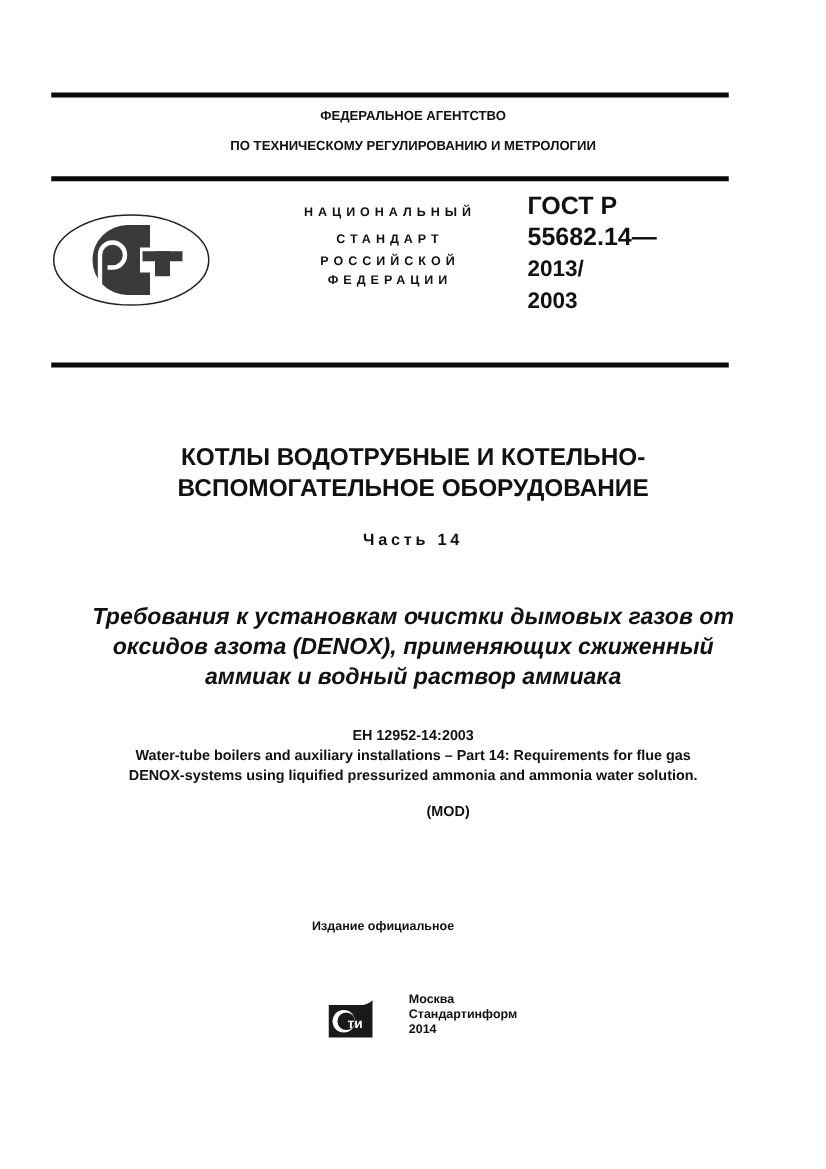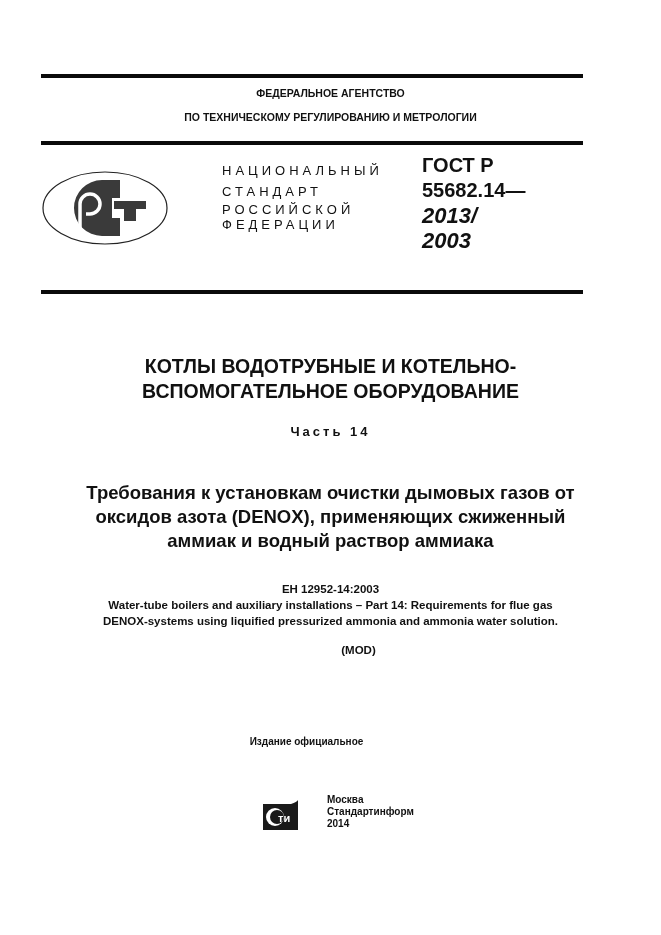--- a/index.html
+++ b/index.html
@@ -2,25 +2,25 @@
 <html><head>
 <meta charset="utf-8">
 <style>
   html, body { margin:0; padding:0; }
   body { width:661px; height:935px; background:#ffffff; position:relative; overflow:hidden;
          font-family:"Liberation Sans", sans-serif; color:#111; }
   .rule { position:absolute; left:41px; width:542px; height:4px; background:#0a0a0a; }
   .center { position:absolute; left:0; width:661px; text-align:center; }
   .agency { font-weight:bold; font-size:10.5px; }
   .logo { position:absolute; left:42px; top:170px; width:126px; height:76px; }
-  .natstd { position:absolute; left:222px; top:160px; width:180px; text-align:left;
-            font-weight:normal; font-size:13px; letter-spacing:4px; line-height:21px; }
+  .natstd { position:absolute; left:222px; top:160px; width:180px; text-align:center;
+            font-weight:bold; font-size:10px; letter-spacing:4px; line-height:21px; }
   .natstd div:nth-child(3), .natstd div:nth-child(4) { line-height:15px; }
   .gost { position:absolute; left:422px; top:153px; font-weight:bold; font-size:20px; line-height:25px; }
-  .gost .sm { font-size:22px;font-style:italic; }
+  .gost .sm { font-size:18px; }
   .title { font-weight:bold; font-size:19.5px; line-height:25px; }
   .part { font-weight:bold; font-size:13px; letter-spacing:3px; }
   .subtitle { font-weight:bold; font-size:18.5px; line-height:24px; }
   .en { font-weight:bold; font-size:11.5px; line-height:16px;text-align:center; }
   .small { font-weight:bold; font-size:10px; line-height:13px; }
   .pub { position:absolute; left:327px; top:794px; width:100px; text-align:left; font-weight:bold; font-size:10px; line-height:12px; }
   .pub-logo { position:absolute; left:261px; top:800px; width:38px; height:32px; }
 </style>
 </head>
 <body>
@@ -54,21 +54,21 @@
 
 <div class="rule" style="top:290px;"></div>
 
 <div class="center title" style="top:354px;">
   <div>КОТЛЫ ВОДОТРУБНЫЕ И КОТЕЛЬНО-</div>
   <div>ВСПОМОГАТЕЛЬНОЕ ОБОРУДОВАНИЕ</div>
 </div>
 
 <div class="center part" style="top:424px;">Часть 14</div>
 
-<div class="center subtitle" style="top:481px;">
+<div class="center subtitle" style="top:481px;font-style:italic;">
   <div>Требования к установкам очистки дымовых газов от</div>
   <div>оксидов азота (DENOX), применяющих сжиженный</div>
   <div>аммиак и водный раствор аммиака</div>
 </div>
 
 <div class="center en" style="top:581px;">
   <div>EH 12952-14:2003</div>
   <div>Water-tube boilers and auxiliary installations – Part 14: Requirements for flue gas</div>
   <div>DENOX-systems using liquified pressurized ammonia and ammonia water solution.</div>
 </div>

